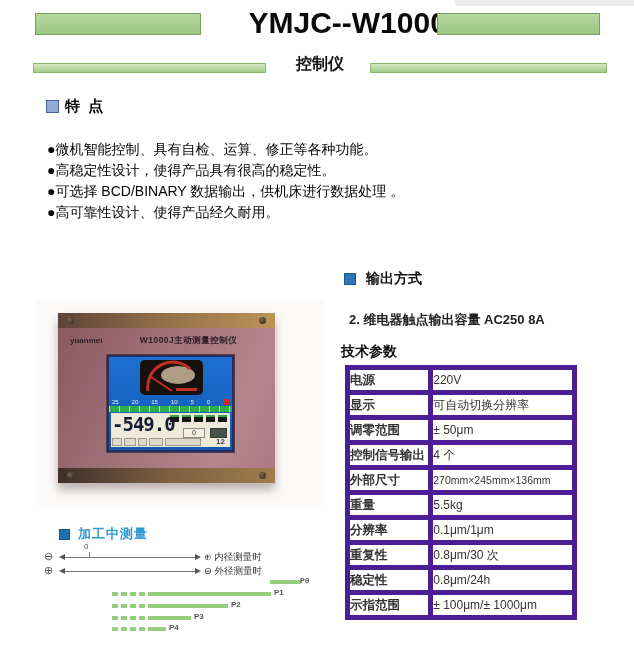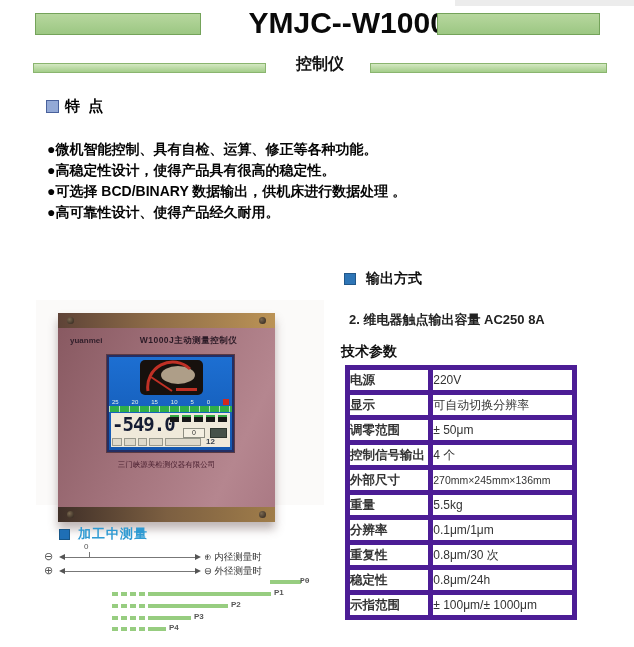--- a/index.html
+++ b/index.html
@@ -18,40 +18,40 @@
   .hbar2-l { left:33px; top:63px; width:233px; }
   .hbar2-r { left:370px; top:63px; width:237px; }
   .subtitle { position:absolute; left:267px; top:54px; width:106px; text-align:center;
               font-size:16px; font-weight:bold; color:#111; }
 
   
   .sq { position:absolute; width:13px; height:13px; }
   .feat-sq { left:46px; top:100px; background:#93a9d6; border:1px solid #49619c; }
   .feat-head { position:absolute; left:65px; top:97px; font-size:15px; font-weight:bold; color:#000; letter-spacing:2px; }
   .features { position:absolute; left:47px; top:139px; width:560px; }
-  .features div { font-size:14px; font-weight:bold; color:#050505; line-height:21px; }
+  .features div { font-size:14px; font-weight:normal; color:#050505; line-height:21px; }
 
   
   .out-sq { left:344px; top:273px; width:12px; height:12px; background:#2e75b6; border:1px solid #21578a; }
   .out-head { position:absolute; left:366px; top:270px; font-size:14px; font-weight:bold; color:#111; }
   .out-item { position:absolute; left:349px; font-size:13px; font-weight:600; color:#222; }
   .out-item1 { top:291px; }
   .out-item2 { top:311px; }
 
   
   .specs-head { position:absolute; left:341px; top:343px; font-size:14px; font-weight:bold; color:#111; }
   table.specs { position:absolute; left:345px; top:365px; width:232px; border-collapse:collapse; }
   table.specs td { border:5px solid #4c1d95; height:25px; text-align:left; vertical-align:middle; color:#333; }
   table.specs td.lbl { width:87px; font-size:12.5px; font-weight:bold; }
   table.specs td.val { width:145px; font-size:12px; }
   table.specs tr.dims td.val { font-size:10.5px; }
 
   
   .photo { position:absolute; left:36px; top:300px; width:288px; height:205px; background:#fbfaf9; }
-  .panel { position:absolute; left:22px; top:13px; width:217px; height:209px;
+  .panel { position:absolute; left:22px; top:13px; width:217px; height:170px;
            background:linear-gradient(115deg,#875860 0%, #a3737c 45%, #b5868f 78%, #a97883 100%);
            box-shadow:0 7px 9px rgba(110,90,90,.45); }
   .metal { position:absolute; left:0; right:0; height:15px; }
   .metal-top { top:0; background:linear-gradient(90deg,#5e4337,#8f6d48 45%,#bb9356); }
   .metal-bot { bottom:0; background:linear-gradient(90deg,#3f2f28,#7c5f41 50%,#a07d4a); }
   .screw { position:absolute; width:7px; height:7px; border-radius:50%;
            background:radial-gradient(circle at 35% 35%, #7a6850, #2b211a); top:4px; }
   .screw.l { left:9px; } .screw.r { right:9px; }
   .brand { position:absolute; left:12px; top:23px; font-size:8px; font-weight:bold; color:#33202c; filter:blur(.3px); }
   .dev-title { position:absolute; left:58px; top:22px; width:145px; text-align:center;
@@ -70,21 +70,21 @@
              font-size:19px; font-weight:bold; color:#141c33; letter-spacing:-1px; }
   .indicators { position:absolute; right:3px; top:2px; display:flex; gap:3px; }
   .ind { width:9px; height:7px; background:#181818; border-top:2px solid #35a845; }
   .counter-box { position:absolute; right:25px; top:15px; width:22px; height:10px; background:#f4efe2;
                  border:1px solid #8e8e82; font-size:7px; line-height:8px; text-align:center; color:#333; }
   .counter-side { position:absolute; right:3px; top:15px; width:17px; height:10px; background:#46524a;
                   border:1px solid #2e372f; }
   .status-row { position:absolute; left:1px; bottom:1px; right:1px; height:9px; display:flex; gap:2px; align-items:center; }
   .sbox { height:8px; background:#ded9cb; border:1px solid #9a9a8e; }
   .sbox.w1{width:10px;} .sbox.w2{width:12px;} .sbox.w3{width:9px;} .sbox.w4{width:14px;} .sbox.w5{width:36px;}
-  .status-num { margin-left:auto; margin-right:14px; font-size:8px; color:#3a4350; font-weight:bold; }
+  .status-num { margin-left:auto; margin-right:4px; font-size:8px; color:#3a4350; font-weight:bold; }
   .company { position:absolute; left:0; right:0; top:147px; text-align:center; font-size:7.5px;
              color:#4a2030; filter:blur(.4px); }
 
   
   .meas-sq { left:59px; top:529px; width:11px; height:11px; background:#1f6fb5; border:1px solid #175688; }
   .meas-head { position:absolute; left:78px; top:525px; font-size:13px; font-weight:bold; color:#2f9ad2; letter-spacing:1px; }
   .mcircle { position:absolute; font-size:11px; color:#555; line-height:11px; }
   .mline { position:absolute; height:1px; background:#777; }
   .mline::before { content:""; position:absolute; left:-6px; top:-3px; width:0; height:0;
                    border:3px solid transparent; border-right:6px solid #555; }
@@ -212,21 +212,20 @@
             <div class="sbox w1"></div>
             <div class="sbox w2"></div>
             <div class="sbox w3"></div>
             <div class="sbox w4"></div>
             <div class="sbox w5"></div>
             <span class="status-num">12</span>
           </div>
         </div>
       </div>
 
-      <div class="company">三门峡源美检测仪器有限公司</div>
       <div class="metal metal-bot">
         <div class="screw l"></div>
         <div class="screw r"></div>
       </div>
     </div>
   </div>
 
   <div class="sq meas-sq"></div>
   <div class="meas-head">加工中测量</div>
 

